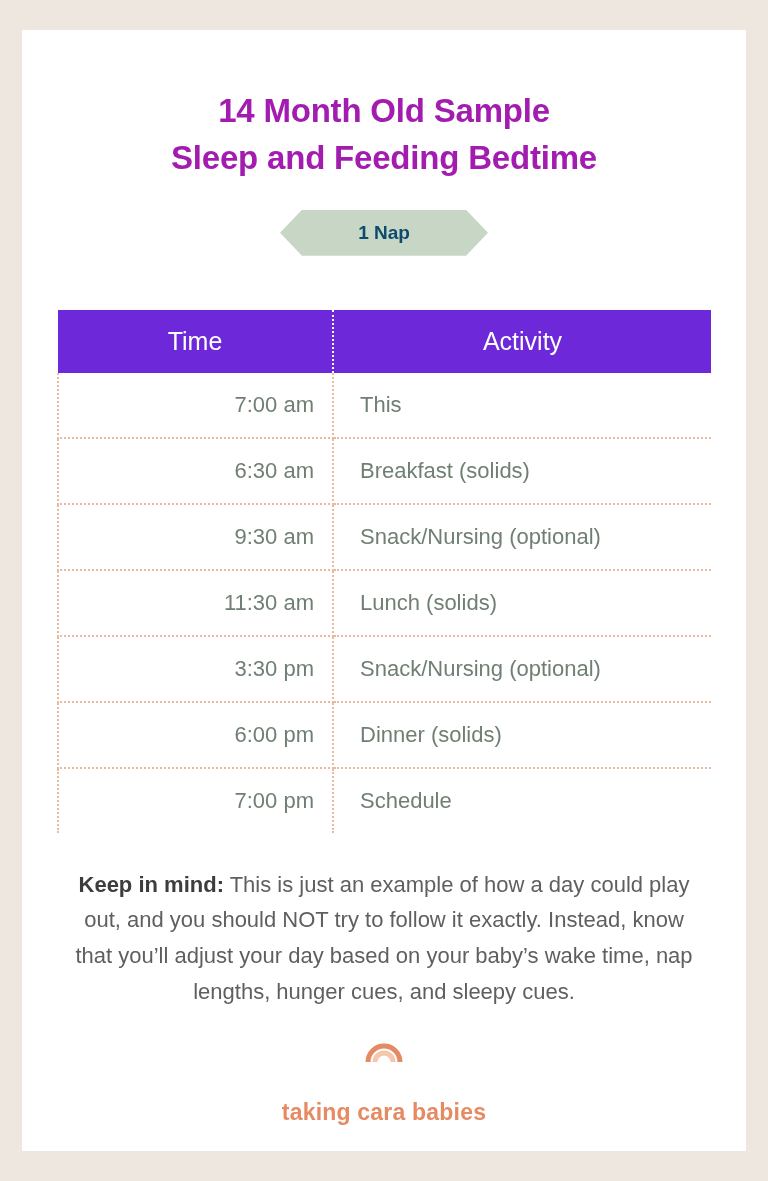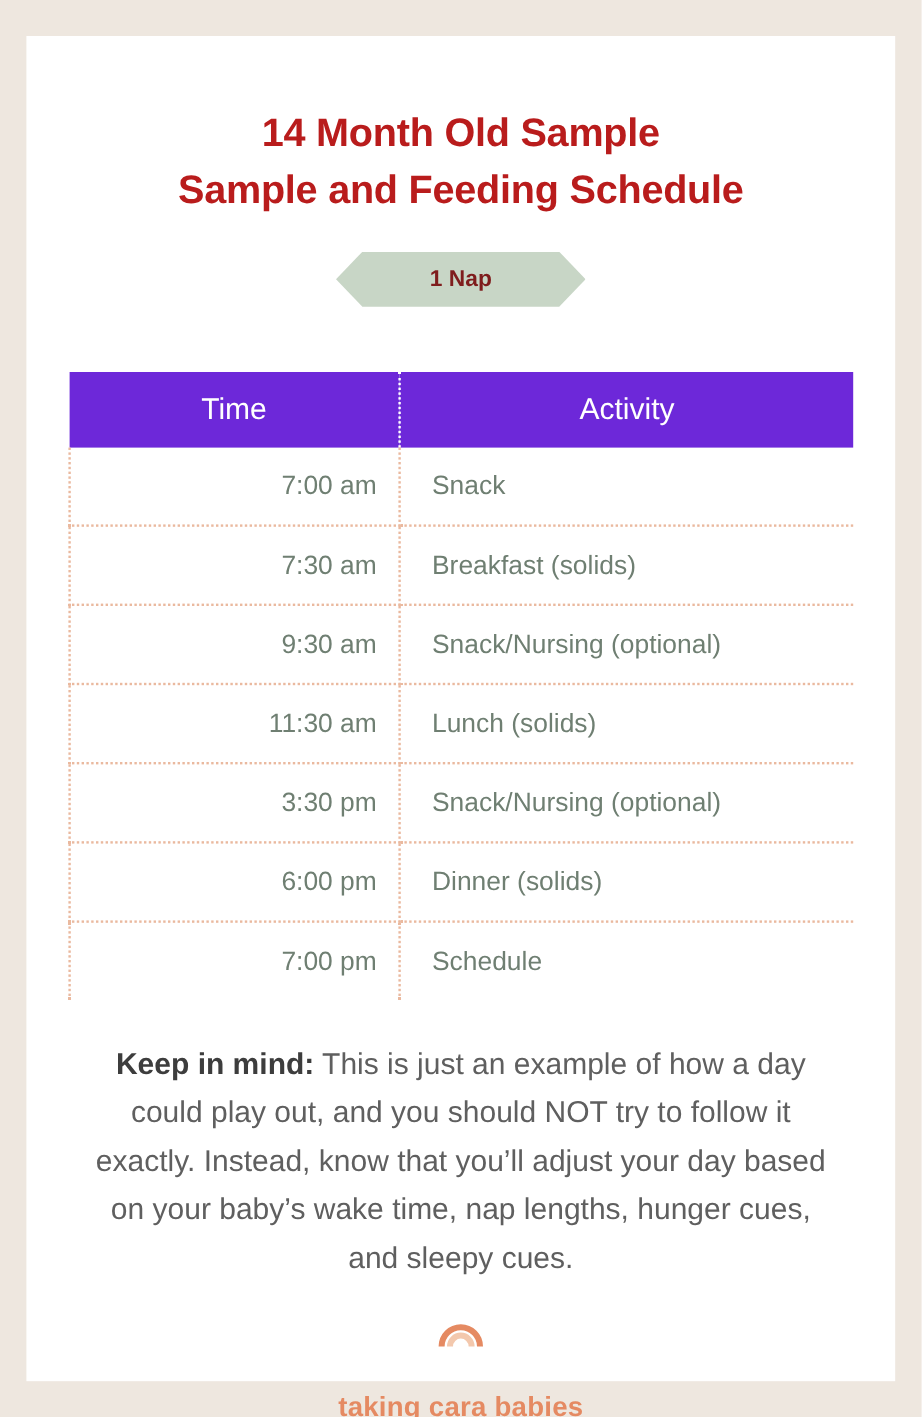--- a/index.html
+++ b/index.html
@@ -20,36 +20,36 @@
     width: 724px;
     height: 1121px;
     background: #ffffff;
     box-sizing: border-box;
   }
   .title {
     text-align: center;
     margin-top: 58px;
     font-size: 33px;
     font-weight: bold;
-    color: #b91c1c;
+    color: #a21caf;
     line-height: 1.42;
     letter-spacing: -0.2px;
   }
   .title .line {
     display: block;
   }
   .banner-wrap {
     display: flex;
     justify-content: center;
     margin-top: 28px;
   }
   .banner {
     position: relative;
     background: #c8d6c6;
-    color: #7f1d1d;
+    color: #0c4a6e;
     font-size: 19px;
     font-weight: bold;
     padding: 12px 56px;
     text-align: center;
     clip-path: polygon(22px 0, calc(100% - 22px) 0, 100% 50%, calc(100% - 22px) 100%, 22px 100%, 0 50%);
     min-width: 96px;
   }
   .table {
     margin: 54px auto 0 auto;
     width: 654px;
@@ -93,21 +93,21 @@
     border-left: 2px dotted #eab99f;
   }
   .table-outer {
     position: relative;
   }
   .note {
     margin: 34px auto 0 auto;
     width: 630px;
     text-align: center;
     color: #5f5f5f;
-    font-size: 25px;
+    font-size: 22px;
     line-height: 1.62;
   }
   .note b {
     color: #3d3d3d;
   }
   .brand {
     margin-top: 30px;
     text-align: center;
   }
   .brand-icon {
@@ -122,42 +122,42 @@
     margin-top: 36px;
   }
 </style>
 </head>
 <body>
 
 <div class="page">
 
   <div class="title">
     <span class="line">14 Month Old Sample</span>
-    <span class="line">Sample and Feeding Schedule</span>
+    <span class="line">Sleep and Feeding Bedtime</span>
   </div>
 
   <div class="banner-wrap">
     <div class="banner">1 Nap</div>
   </div>
 
   <div class="table-outer">
     <table class="table">
       <thead>
         <tr>
           <th class="th-time">Time</th>
           <th>Activity</th>
         </tr>
       </thead>
       <tbody>
         <tr>
           <td class="c-time">7:00 am</td>
-          <td class="c-act">Snack</td>
+          <td class="c-act">This</td>
         </tr>
         <tr>
-          <td class="c-time">7:30 am</td>
+          <td class="c-time">6:30 am</td>
           <td class="c-act">Breakfast (solids)</td>
         </tr>
         <tr>
           <td class="c-time">9:30 am</td>
           <td class="c-act">Snack/Nursing (optional)</td>
         </tr>
         <tr>
           <td class="c-time">11:30 am</td>
           <td class="c-act">Lunch (solids)</td>
         </tr>

